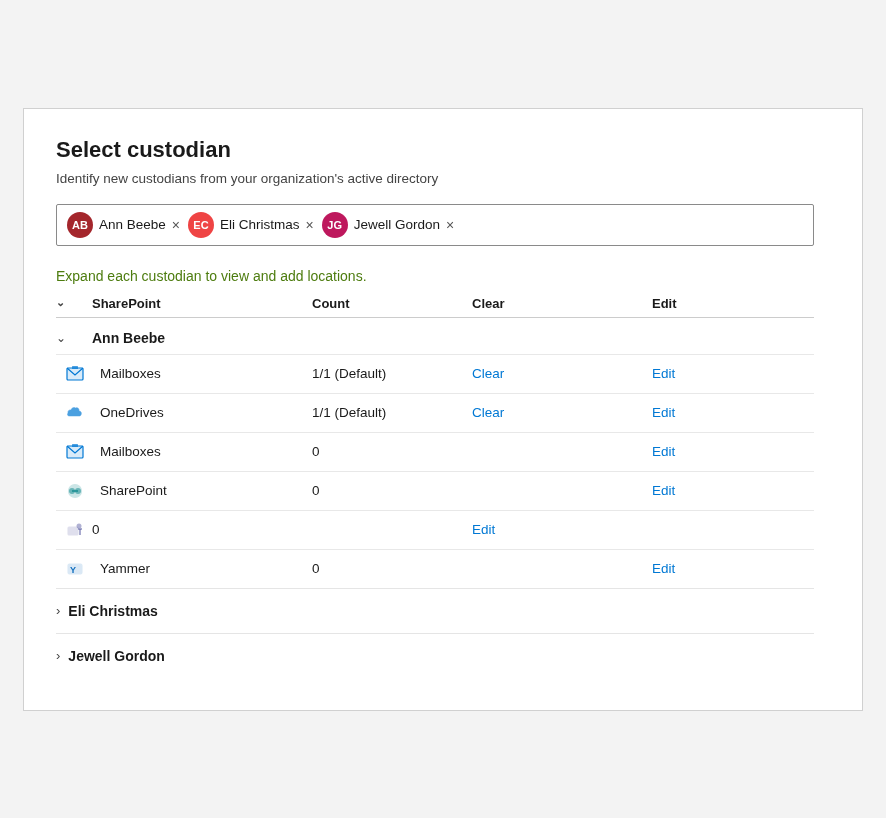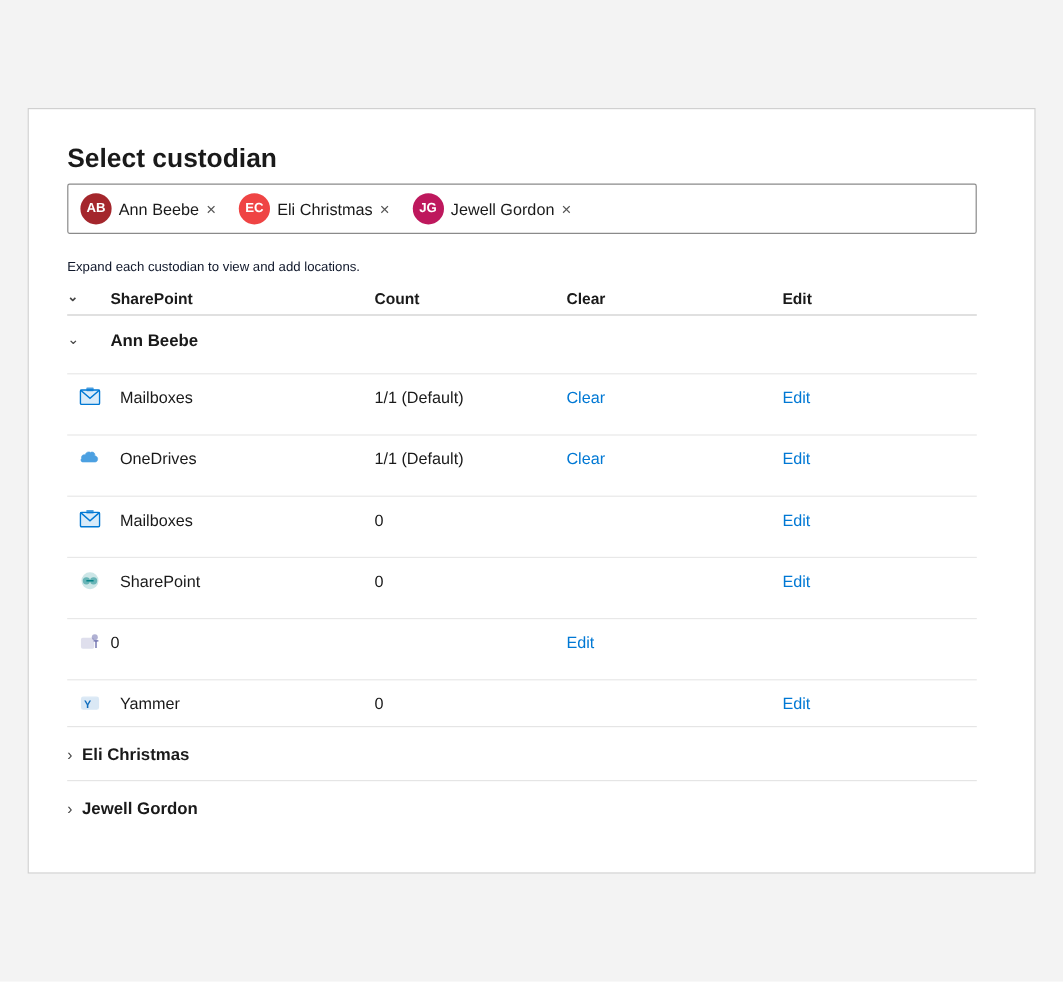--- a/index.html
+++ b/index.html
@@ -27,21 +27,21 @@
       font-size: 13.5px;
       color: #444;
       margin-bottom: 18px;
     }
     .tag-input {
       border: 1px solid #8a8a8a;
       border-radius: 2px;
       padding: 7px 10px;
       display: flex;
       align-items: center;
-      gap: 19px;
+      gap: 8px;
       flex-wrap: wrap;
       margin-bottom: 22px;
       min-height: 42px;
     }
     .tag {
       display: flex;
       align-items: center;
       gap: 6px;
       font-size: 13.5px;
       color: #1a1a1a;
@@ -62,22 +62,22 @@
     .avatar-ec { background: #ef4444; }
     .avatar-jg { background: #be185d; }
     .tag-name { font-size: 13.5px; }
     .tag-close {
       font-size: 14px;
       color: #555;
       cursor: pointer;
       line-height: 1;
     }
     .expand-instruction {
-      font-size: 11px;
-      color: #0f172a;
+      font-size: 14px;
+      color: #4d7c0f;
       margin-bottom: 12px;
     }
     .table-header {
       display: grid;
       grid-template-columns: 36px 220px 160px 180px 120px;
       border-bottom: 1px solid #ccc;
       padding-bottom: 6px;
       margin-bottom: 0;
     }
     .table-header-cell {
@@ -117,21 +117,20 @@
       display: flex;
       align-items: center;
       gap: 4px;
     }
     .data-row {
       display: grid;
       grid-template-columns: 36px 220px 160px 180px 120px;
       align-items: center;
       padding: 10px 0;
       border-top: 1px solid #e8e8e8;
-      margin-top: 12px;
     }
     .row-icon {
       display: flex;
       align-items: center;
       justify-content: flex-end;
       padding-right: 8px;
     }
     .row-icon svg {
       width: 18px;
       height: 18px;
@@ -176,20 +175,21 @@
       font-size: 12px;
       color: #444;
       padding: 0;
     }
   </style>
 </head>
 <body>
 
 <div class="panel">
   <div class="page-title">Select custodian</div>
+  <div class="page-subtitle">Identify new custodians from your organization's active directory</div>
 
   <div class="tag-input">
 
     <div class="tag">
       <div class="avatar avatar-ab">AB</div>
       <span class="tag-name">Ann Beebe</span>
       <span class="tag-close">×</span>
     </div>
 
     <div class="tag">

